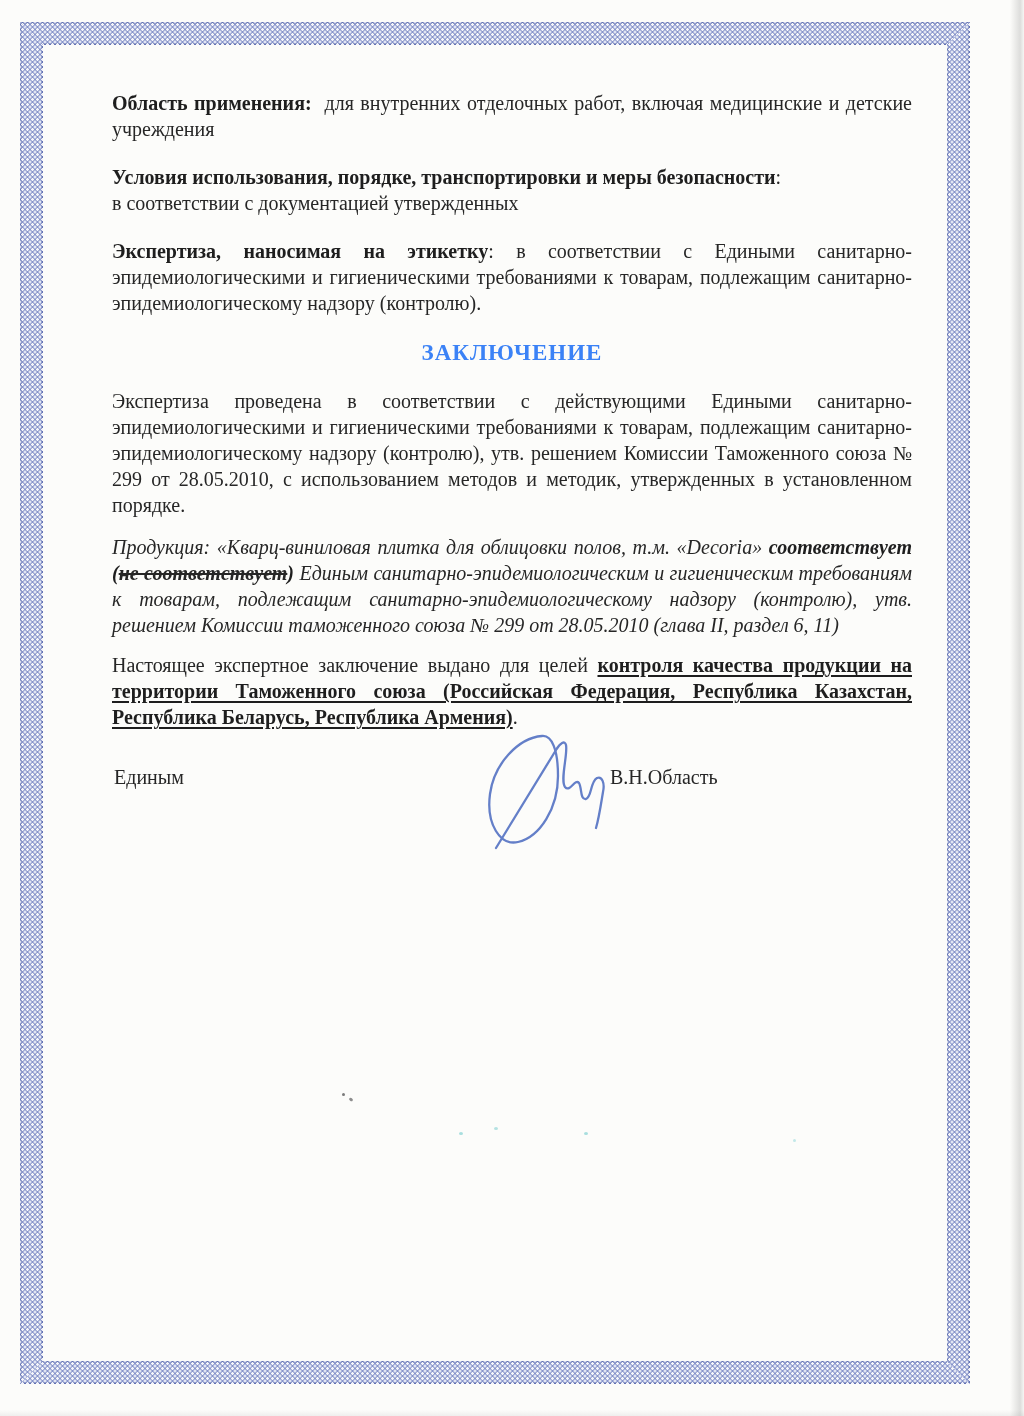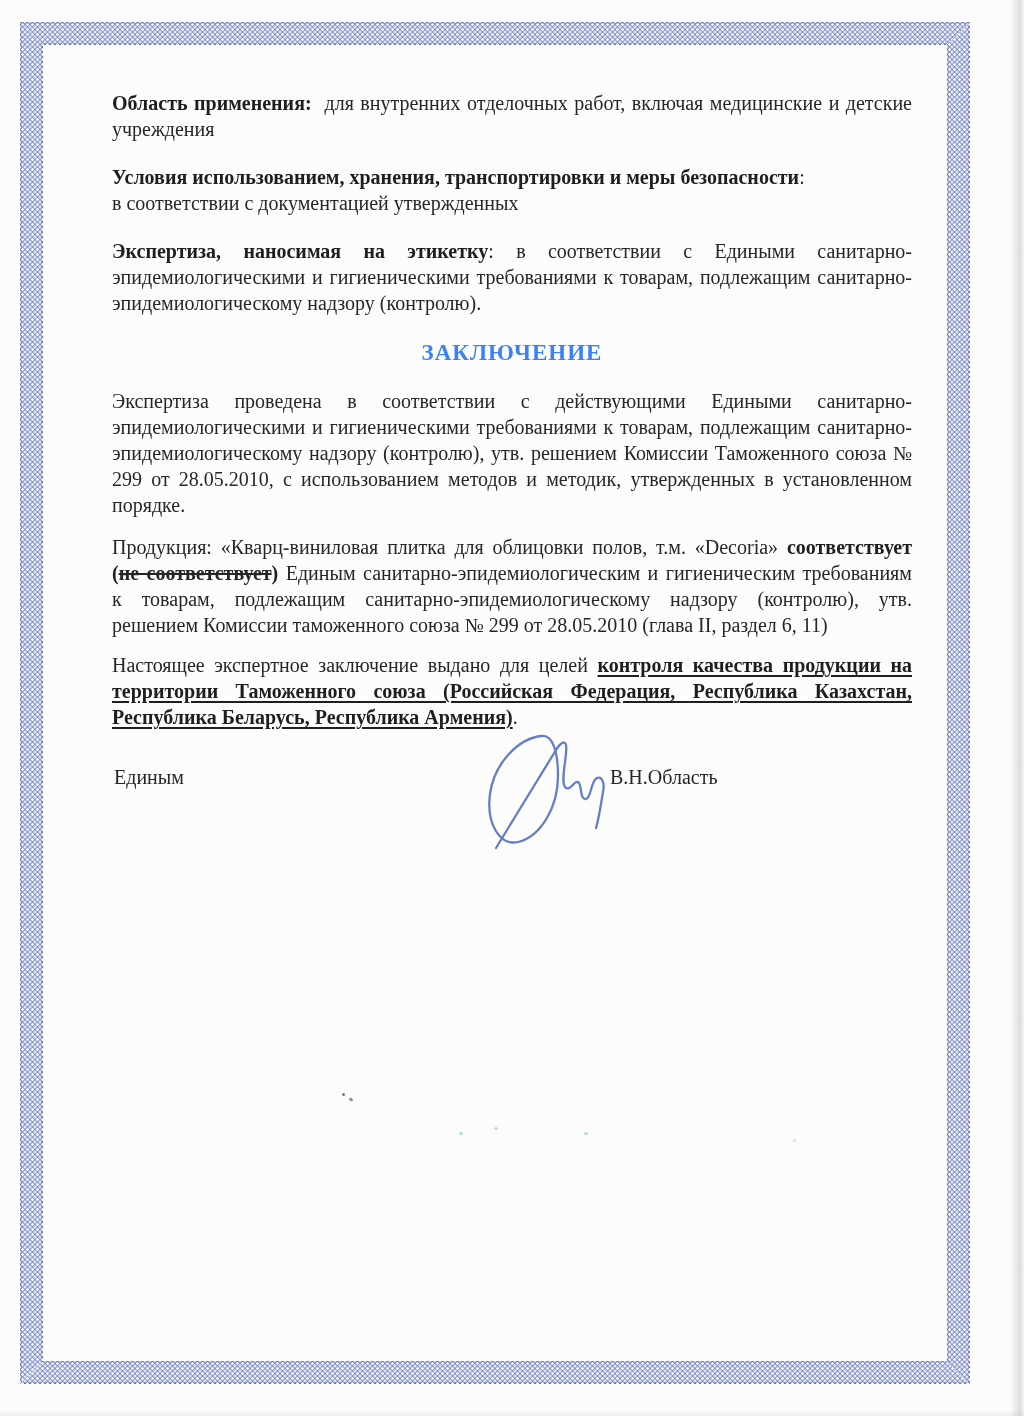--- a/index.html
+++ b/index.html
@@ -53,21 +53,21 @@
   .strike{font-weight:bold;text-decoration:line-through;text-decoration-thickness:2px;}
   .emph{
     font-weight:bold;color:#1e1e1e;
     text-decoration:underline;text-decoration-thickness:2px;text-underline-offset:3px;
   }
   .heading{
     margin:4px 0 20px 0;text-align:center;font-weight:bold;color:#3b82f6;
     font-size:23px;line-height:30px;letter-spacing:1px;
   }
   .tight{margin-bottom:16px;}
-  .tighter{margin-bottom:14px;}
+  .tighter{margin-bottom:14px;font-style:italic;}
 
   
   .sig-row{position:relative;margin-top:30px;height:130px;}
   .sig-role{position:absolute;left:2px;top:6px;font-size:20px;}
   .sig-name{position:absolute;left:498px;top:6px;font-size:20px;}
   .sig-svg{position:absolute;left:360px;top:-32px;}
 
   
   .speck{position:absolute;border-radius:50%;}
   .speck.dark1{left:342px;top:1093px;width:3px;height:3px;background:#7a7a7a;}
@@ -84,21 +84,21 @@
   <div class="strip h-strip top"></div>
   <div class="strip h-strip bottom"></div>
   <div class="strip v-strip left"></div>
   <div class="strip v-strip right"></div>
 </div>
 
 <div class="content">
 
   <p class="para"><span class="b">Область применения:</span><span>&nbsp; для внутренних отделочных работ, включая медицинские и детские учреждения</span></p>
 
-  <p class="para"><span class="b">Условия использованием, хранения, транспортировки и меры безопасности</span><span>:</span><br><span>в соответствии с документацией утвержденных</span></p>
+  <p class="para"><span class="b">Условия использования, порядке, транспортировки и меры безопасности</span><span>:</span><br><span>в соответствии с документацией утвержденных</span></p>
 
   <p class="para"><span class="b">Экспертиза, наносимая на этикетку</span><span>: в соответствии с Едиными санитарно-эпидемиологическими и гигиеническими требованиями к товарам, подлежащим санитарно-эпидемиологическому надзору (контролю).</span></p>
 
   <h2 class="heading">ЗАКЛЮЧЕНИЕ</h2>
 
   <p class="para tight"><span>Экспертиза проведена в соответствии с действующими Едиными санитарно-эпидемиологическими и гигиеническими требованиями к товарам, подлежащим санитарно-эпидемиологическому надзору (контролю), утв. решением Комиссии Таможенного союза № 299 от 28.05.2010, с использованием методов и методик, утвержденных в установленном порядке.</span></p>
 
   <p class="para tighter"><span>Продукция: «Кварц-виниловая плитка для облицовки полов, т.м. «Decoria» </span><span class="b">соответствует</span><span class="b"> (</span><span class="strike">не соответствует</span><span class="b">) </span><span>Единым санитарно-эпидемиологическим и гигиеническим требованиям к товарам, подлежащим санитарно-эпидемиологическому надзору (контролю), утв. решением Комиссии таможенного союза № 299 от 28.05.2010 (глава II, раздел 6, 11)</span></p>
 
   <p class="para"><span>Настоящее экспертное заключение выдано для целей </span><span class="emph">контроля качества продукции на территории Таможенного союза (Российская Федерация, Республика Казахстан, Республика Беларусь, Республика Армения)</span><span>.</span></p>

